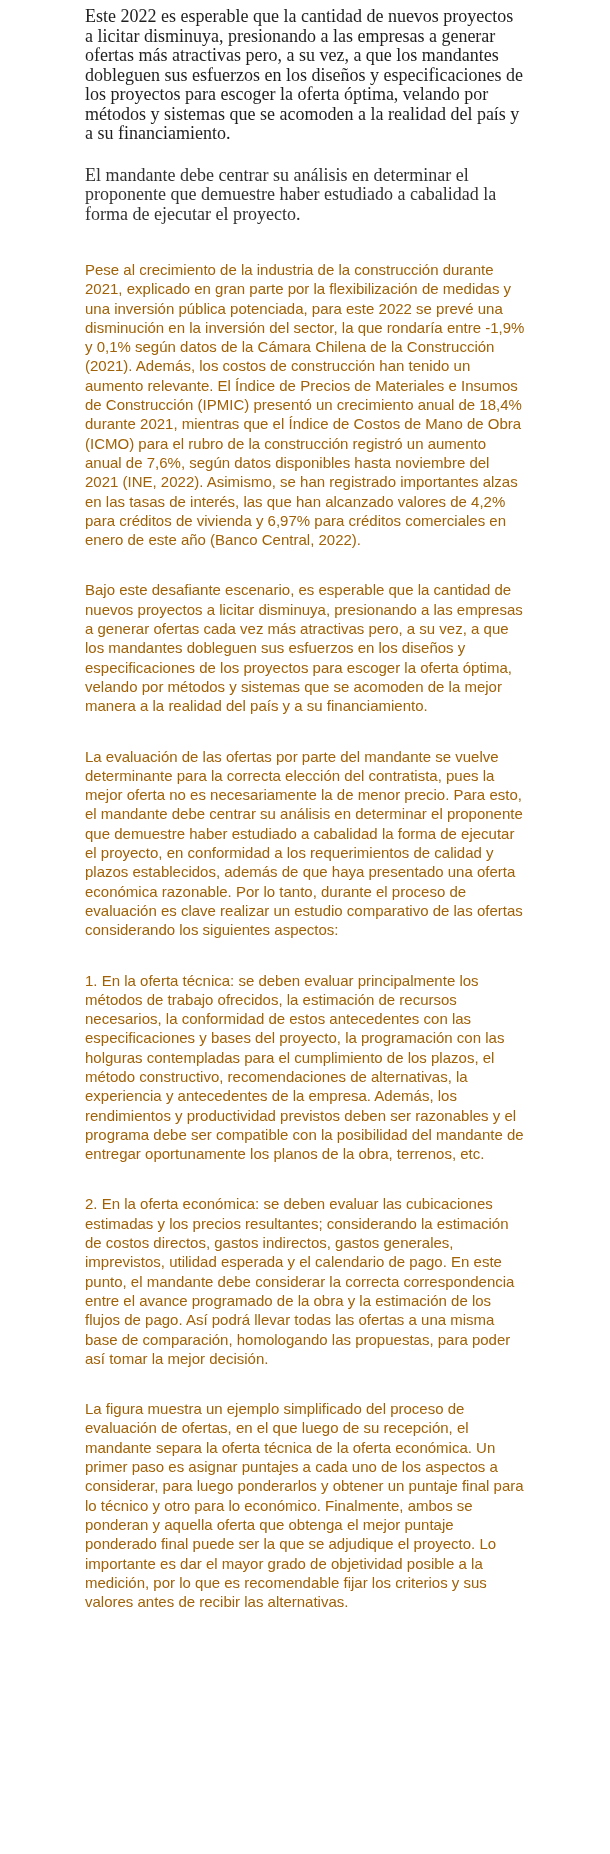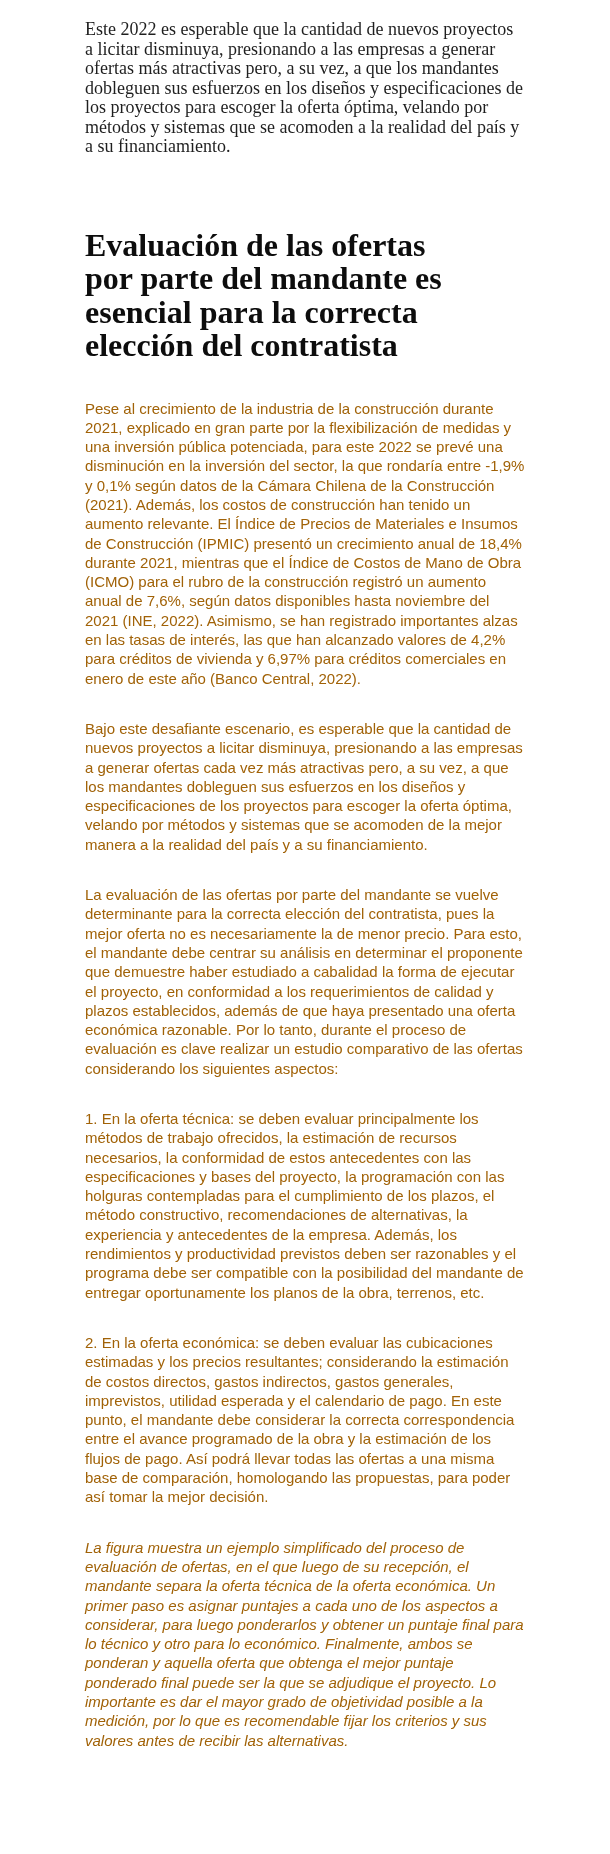--- a/index.html
+++ b/index.html
@@ -7,21 +7,21 @@
     padding: 0;
     background: #ffffff;
   }
   body {
     width: 610px;
     min-height: 1854px;
   }
   .page {
     width: 440px;
     margin: 0 auto;
-    padding-top: 20px;
+    padding-top: 7px;
   }
   .intro-quote {
     font-family: "Liberation Serif", "DejaVu Serif", serif;
     font-size: 18px;
     line-height: 19.5px;
     color: #1f1f1f;
     margin: 0;
   }
   .article-title {
     font-family: "Liberation Serif", "DejaVu Serif", serif;
@@ -44,34 +44,30 @@
   }
   .article-body p {
     font-family: "Liberation Sans", sans-serif;
     font-size: 15px;
     line-height: 19.3px;
     color: #a16207;
     margin: 0 0 31px 0;
   }
   .article-body p:last-child {
     margin-bottom: 14px;
-    font-style: italic;
   }
 </style>
 </head>
 <body>
 
 <div class="page">
   <p class="intro-quote">Este 2022 es esperable que la cantidad de nuevos proyectos a licitar disminuya, presionando a las empresas a generar ofertas más atractivas pero, a su vez, a que los mandantes dobleguen sus esfuerzos en los diseños y especificaciones de los proyectos para escoger la oferta óptima, velando por métodos y sistemas que se acomoden a la realidad del país y a su financiamiento.</p>
 
-  <h1 class="article-title">Evaluación de las ofertas
-por parte del mandante es
-esencial para la correcta
-elección del contratista</h1>
 
+  <p class="article-lede">El mandante debe centrar su análisis en determinar el proponente que demuestre haber estudiado a cabalidad la forma de ejecutar el proyecto.</p>
 
   <div class="article-body">
     <p>Pese al crecimiento de la industria de la construcción durante 2021, explicado en gran parte por la flexibilización de medidas y una inversión pública potenciada, para este 2022 se prevé una disminución en la inversión del sector, la que rondaría entre -1,9% y 0,1% según datos de la Cámara Chilena de la Construcción (2021). Además, los costos de construcción han tenido un aumento relevante. El Índice de Precios de Materiales e Insumos de Construcción (IPMIC) presentó un crecimiento anual de 18,4% durante 2021, mientras que el Índice de Costos de Mano de Obra (ICMO) para el rubro de la construcción registró un aumento anual de 7,6%, según datos disponibles hasta noviembre del 2021 (INE, 2022). Asimismo, se han registrado importantes alzas en las tasas de interés, las que han alcanzado valores de 4,2% para créditos de vivienda y 6,97% para créditos comerciales en enero de este año (Banco Central, 2022).</p>
     <p>Bajo este desafiante escenario, es esperable que la cantidad de nuevos proyectos a licitar disminuya, presionando a las empresas a generar ofertas cada vez más atractivas pero, a su vez, a que los mandantes dobleguen sus esfuerzos en los diseños y especificaciones de los proyectos para escoger la oferta óptima, velando por métodos y sistemas que se acomoden de la mejor manera a la realidad del país y a su financiamiento.</p>
     <p>La evaluación de las ofertas por parte del mandante se vuelve determinante para la correcta elección del contratista, pues la mejor oferta no es necesariamente la de menor precio. Para esto, el mandante debe centrar su análisis en determinar el proponente que demuestre haber estudiado a cabalidad la forma de ejecutar el proyecto, en conformidad a los requerimientos de calidad y plazos establecidos, además de que haya presentado una oferta económica razonable. Por lo tanto, durante el proceso de evaluación es clave realizar un estudio comparativo de las ofertas considerando los siguientes aspectos:</p>
     <p>1. En la oferta técnica: se deben evaluar principalmente los métodos de trabajo ofrecidos, la estimación de recursos necesarios, la conformidad de estos antecedentes con las especificaciones y bases del proyecto, la programación con las holguras contempladas para el cumplimiento de los plazos, el método constructivo, recomendaciones de alternativas, la experiencia y antecedentes de la empresa. Además, los rendimientos y productividad previstos deben ser razonables y el programa debe ser compatible con la posibilidad del mandante de entregar oportunamente los planos de la obra, terrenos, etc.</p>
     <p>2. En la oferta económica: se deben evaluar las cubicaciones estimadas y los precios resultantes; considerando la estimación de costos directos, gastos indirectos, gastos generales, imprevistos, utilidad esperada y el calendario de pago. En este punto, el mandante debe considerar la correcta correspondencia entre el avance programado de la obra y la estimación de los flujos de pago. Así podrá llevar todas las ofertas a una misma base de comparación, homologando las propuestas, para poder así tomar la mejor decisión.</p>
     <p>La figura muestra un ejemplo simplificado del proceso de evaluación de ofertas, en el que luego de su recepción, el mandante separa la oferta técnica de la oferta económica. Un primer paso es asignar puntajes a cada uno de los aspectos a considerar, para luego ponderarlos y obtener un puntaje final para lo técnico y otro para lo económico. Finalmente, ambos se ponderan y aquella oferta que obtenga el mejor puntaje ponderado final puede ser la que se adjudique el proyecto. Lo importante es dar el mayor grado de objetividad posible a la medición, por lo que es recomendable fijar los criterios y sus valores antes de recibir las alternativas.</p>
   </div>
 </div>

